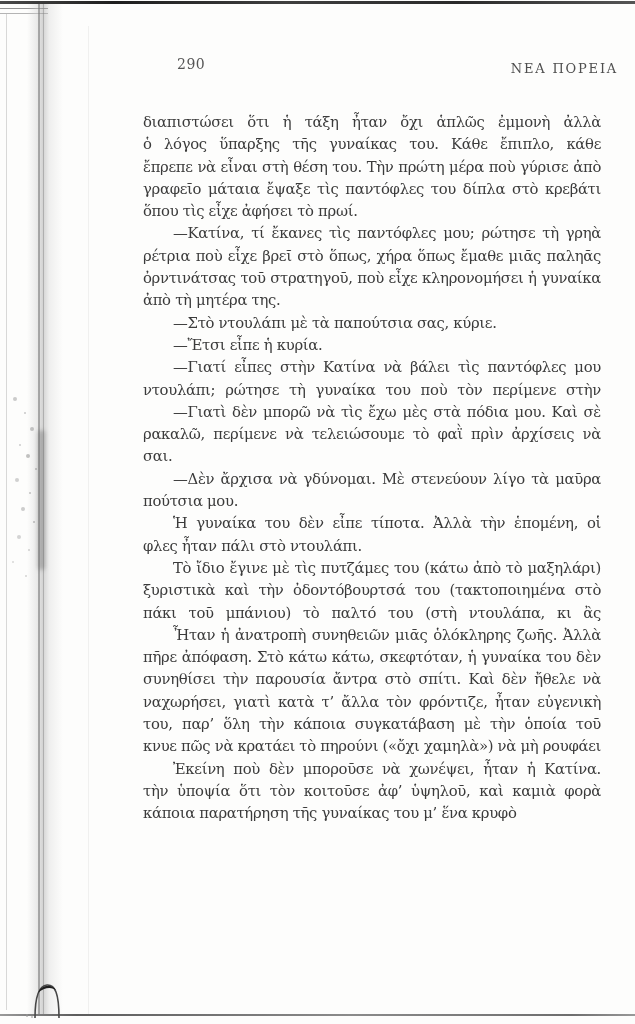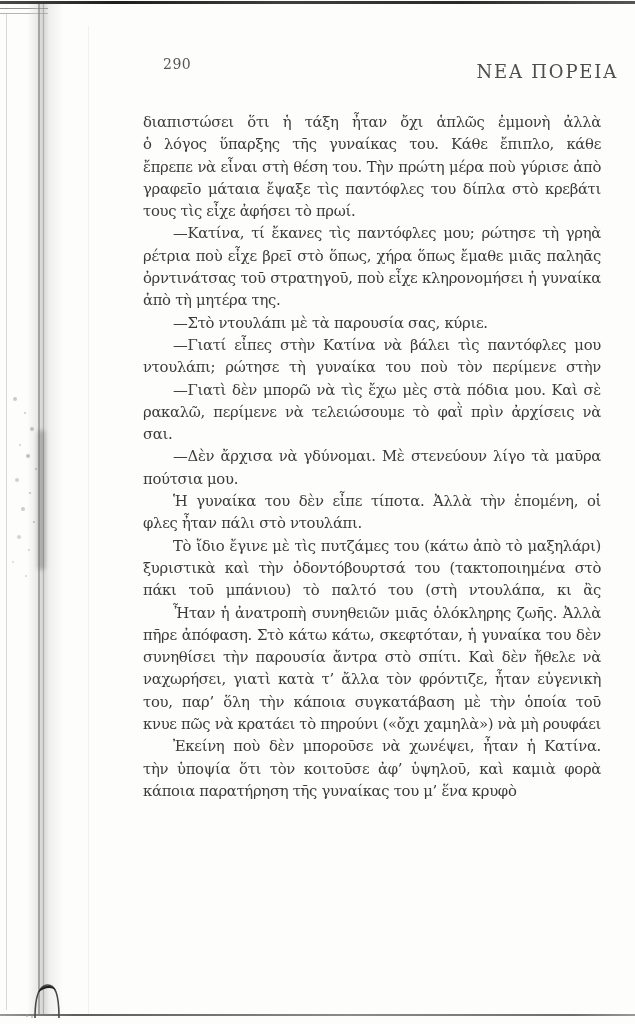--- a/index.html
+++ b/index.html
@@ -72,26 +72,26 @@
   .sheet-line {
     position: absolute; left: 88px; top: 26px; width: 1px; height: 988px;
     background: rgba(0,0,0,.05);
   }
   .page-curl {
     position: absolute; left: 26px; top: 978px; width: 44px; height: 40px;
   }
 
   
   .page-number {
-    position: absolute; left: 163px; top: 56px;
+    position: absolute; left: 177px; top: 56px;
     font-size: 14px; letter-spacing: .5px; color: #555;
   }
   .running-title {
     position: absolute; right: 17px; top: 61px;
-    font-size: 18px; letter-spacing: 1.8px; color: #4e4e4e;
+    font-size: 13px; letter-spacing: 1.8px; color: #4e4e4e;
   }
 
   
   .body-text {
     position: absolute; left: 143px; top: 111px; width: 458px;
     font-size: 14.8px; line-height: 22.3px;
     color: #3b3b3b;
     letter-spacing: -0.3px;
   }
   .para { margin: 0; }
@@ -119,30 +119,33 @@
 
 <div class="page-number">290</div>
 <div class="running-title">ΝΕΑ ΠΟΡΕΙΑ</div>
 
 <div class="body-text">
     <div class="para">
       <div class="line just first">διαπιστώσει ὅτι ἡ τάξη ἦταν ὄχι ἁπλῶς ἐμμονὴ ἀλλὰ κυριολεκτικὰ</div>
       <div class="line just">ὁ λόγος ὕπαρξης τῆς γυναίκας του. Κάθε ἔπιπλο, κάθε ἀντικείμενο</div>
       <div class="line just">ἔπρεπε νὰ εἶναι στὴ θέση του. Τὴν πρώτη μέρα ποὺ γύρισε ἀπὸ τὸ</div>
       <div class="line just">γραφεῖο μάταια ἔψαξε τὶς παντόφλες του δίπλα στὸ κρεβάτι τους,</div>
-      <div class="line">τους τὶς εἶχε ἀφήσει τὸ πρωί.</div>
+      <div class="line">ὅπου τὶς εἶχε ἀφήσει τὸ πρωί.</div>
     </div>
     <div class="para indent">
       <div class="line just first">—Κατίνα, τί ἔκανες τὶς παντόφλες μου; ρώτησε τὴ γρηὰ ὑπη-</div>
       <div class="line just">ρέτρια ποὺ εἶχε βρεῖ στὸ ὅπως, χήρα ὅπως ἔμαθε μιᾶς παληᾶς</div>
       <div class="line just">ὀρντινάτσας τοῦ στρατηγοῦ, ποὺ εἶχε κληρονομήσει ἡ γυναίκα του</div>
       <div class="line">ἀπὸ τὴ μητέρα της.</div>
     </div>
     <div class="para indent">
-      <div class="line first">—Στὸ ντουλάπι μὲ τὰ παρουσία σας, κύριε.</div>
+      <div class="line first">—Στὸ ντουλάπι μὲ τὰ παπούτσια σας, κύριε.</div>
+    </div>
+    <div class="para indent">
+      <div class="line first">—Ἔτσι εἶπε ἡ κυρία.</div>
     </div>
     <div class="para indent">
       <div class="line just first">—Γιατί εἶπες στὴν Κατίνα νὰ βάλει τὶς παντόφλες μου στὸ</div>
       <div class="line just">ντουλάπι; ρώτησε τὴ γυναίκα του ποὺ τὸν περίμενε στὴν τραπεζα-</div>
     </div>
     <div class="para indent">
       <div class="line just first">—Γιατὶ δὲν μπορῶ νὰ τὶς ἔχω μὲς στὰ πόδια μου. Καὶ σὲ πα-</div>
       <div class="line just">ρακαλῶ, περίμενε νὰ τελειώσουμε τὸ φαῒ πρὶν ἀρχίσεις νὰ γδύνε-</div>
       <div class="line">σαι.</div>
     </div>

